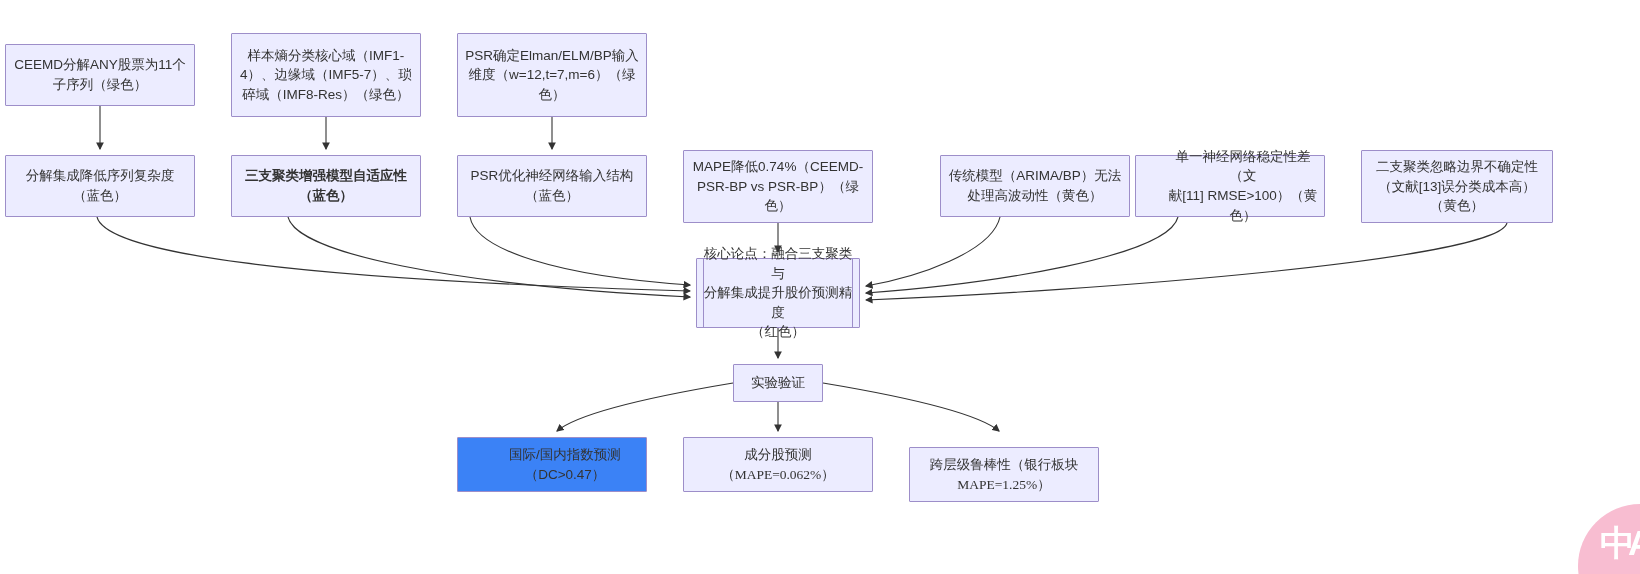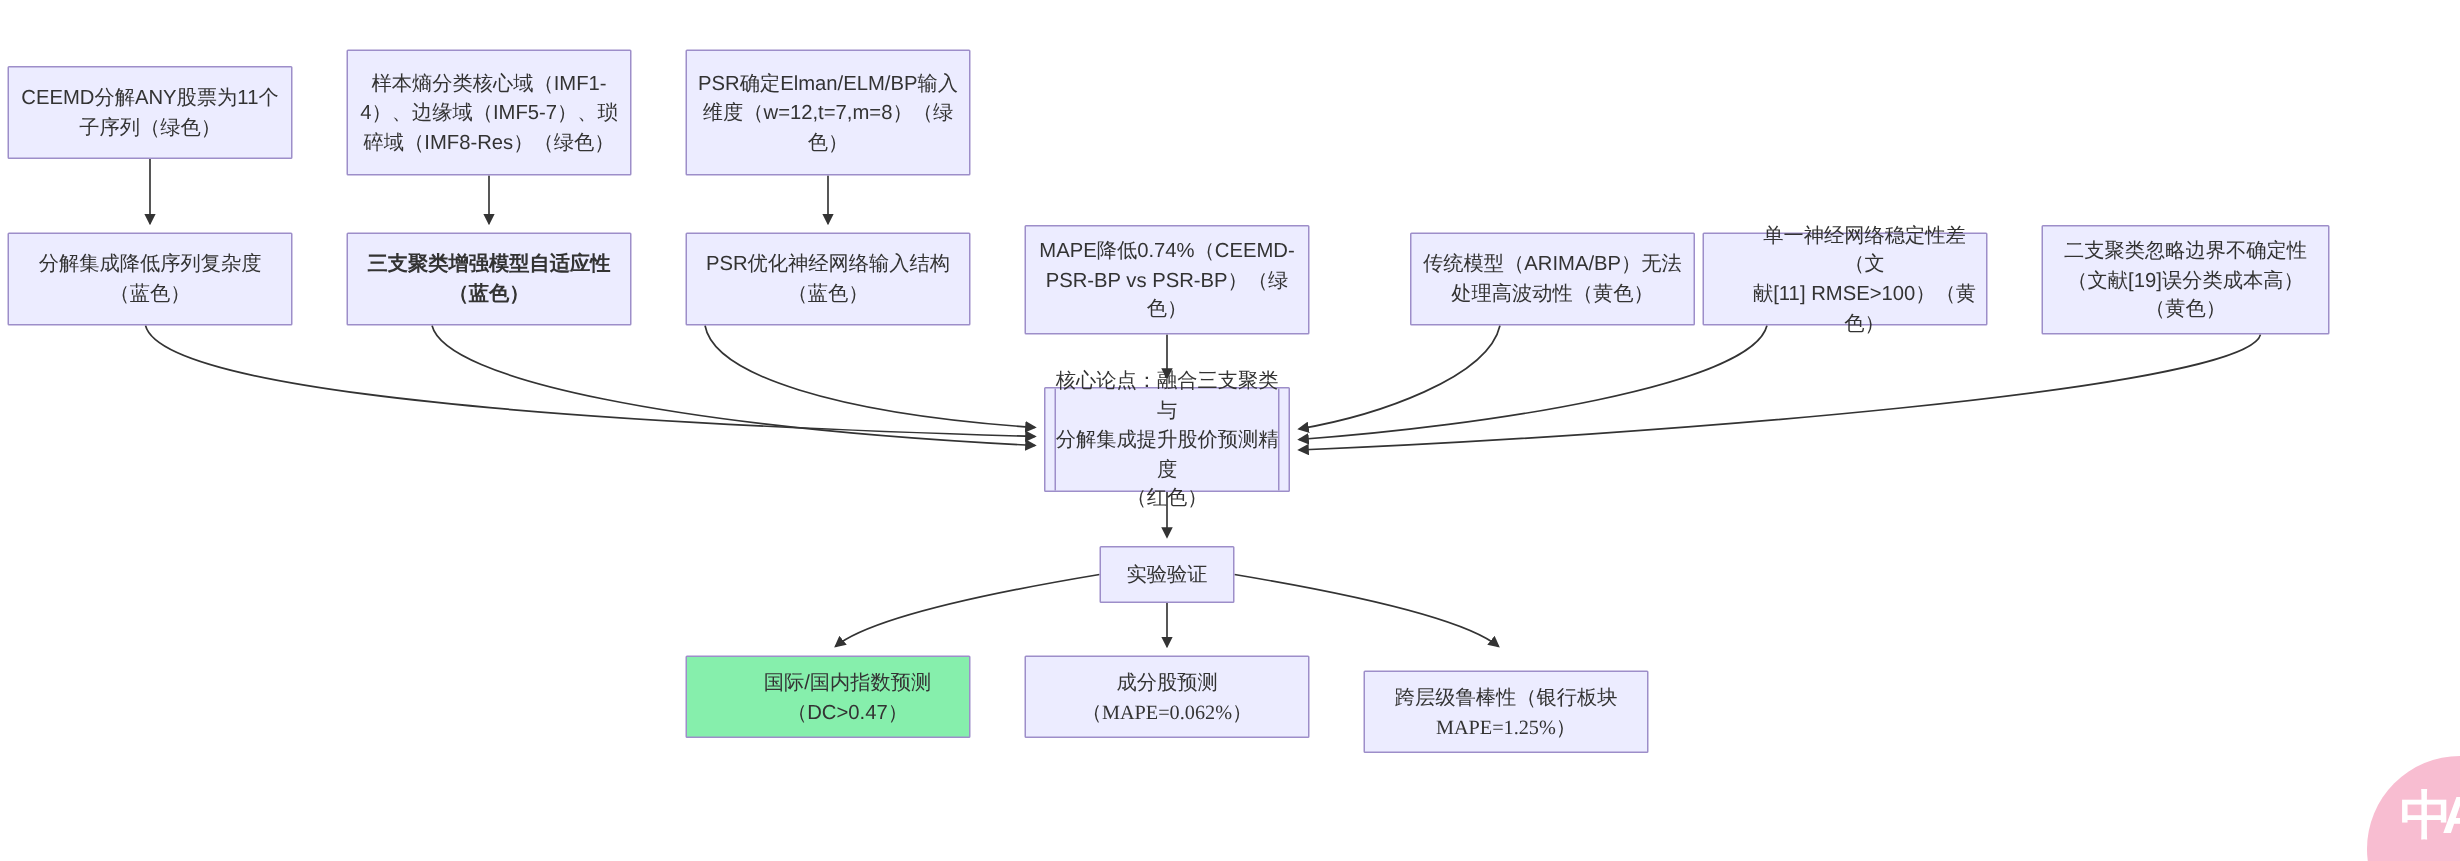--- a/index.html
+++ b/index.html
@@ -64,21 +64,21 @@
         <span class="node-label">CEEMD分解ANY股票为11个
 子序列（绿色）</span>
       </div>
       <div class="node" style="left: 231px; top: 33px; width: 190px; height: 84px; background: rgb(236, 236, 255); border-color: rgb(157, 142, 201);">
         <span class="node-label">样本熵分类核心域（IMF1-
 4）、边缘域（IMF5-7）、琐
 碎域（IMF8-Res）（绿色）</span>
       </div>
       <div class="node" style="left: 457px; top: 33px; width: 190px; height: 84px; background: rgb(236, 236, 255); border-color: rgb(157, 142, 201);">
         <span class="node-label">PSR确定Elman/ELM/BP输入
-维度（w=12,t=7,m=8）（绿
+维度（w=12,t=7,m=6）（绿
 色）</span>
       </div>
       <div class="node" style="left: 5px; top: 155px; width: 190px; height: 62px; background: rgb(236, 236, 255); border-color: rgb(157, 142, 201); justify-content: center;">
         <span class="node-label">分解集成降低序列复杂度
 （蓝色）</span>
       </div>
       <div class="node" style="left: 231px; top: 155px; width: 190px; height: 62px; background: rgb(236, 236, 255); border-color: rgb(157, 142, 201); font-weight: bold;">
         <span class="node-label">三支聚类增强模型自适应性
 （蓝色）</span>
       </div>
@@ -94,34 +94,34 @@
       <div class="node" style="left: 940px; top: 155px; width: 190px; height: 62px; background: rgb(236, 236, 255); border-color: rgb(157, 142, 201);">
         <span class="node-label">传统模型（ARIMA/BP）无法
 处理高波动性（黄色）</span>
       </div>
       <div class="node" style="left: 1135px; top: 155px; width: 190px; height: 62px; background: rgb(236, 236, 255); border-color: rgb(157, 142, 201); padding-left: 32px;">
         <span class="node-label">单一神经网络稳定性差（文
 献[11] RMSE&gt;100）（黄色）</span>
       </div>
       <div class="node" style="left: 1361px; top: 150px; width: 192px; height: 73px; background: rgb(236, 236, 255); border-color: rgb(157, 142, 201);">
         <span class="node-label">二支聚类忽略边界不确定性
-（文献[19]误分类成本高）
+（文献[13]误分类成本高）
 （黄色）</span>
       </div>
       <div class="node subroutine" style="left: 696px; top: 258px; width: 164px; height: 70px; background: rgb(236, 236, 255); border-color: rgb(157, 142, 201);">
         <span class="node-label">核心论点：融合三支聚类与
 分解集成提升股价预测精度
 （红色）</span>
         <i class="sub-l"></i>
         <i class="sub-r"></i>
       </div>
       <div class="node" style="left: 733px; top: 364px; width: 90px; height: 38px; background: rgb(236, 236, 255); border-color: rgb(157, 142, 201);">
         <span class="node-label">实验验证</span>
       </div>
-      <div class="node" style="left: 457px; top: 437px; width: 190px; height: 55px; background: #86efac; border-color: rgb(157, 142, 201); padding-left: 32px;">
+      <div class="node" style="left: 457px; top: 437px; width: 190px; height: 55px; background: #3b82f6; border-color: rgb(157, 142, 201); padding-left: 32px;">
         <span class="node-label">国际/国内指数预测
 （DC&gt;0.47）</span>
       </div>
       <div class="node" style="left: 683px; top: 437px; width: 190px; height: 55px; background: rgb(236, 236, 255); border-color: rgb(157, 142, 201); font-family: Liberation Serif, serif;">
         <span class="node-label">成分股预测
 （MAPE=0.062%）</span>
       </div>
       <div class="node" style="left: 909px; top: 447px; width: 190px; height: 55px; background: rgb(236, 236, 255); border-color: rgb(157, 142, 201); font-family: Liberation Serif, serif;">
         <span class="node-label">跨层级鲁棒性（银行板块
 MAPE=1.25%）</span>

